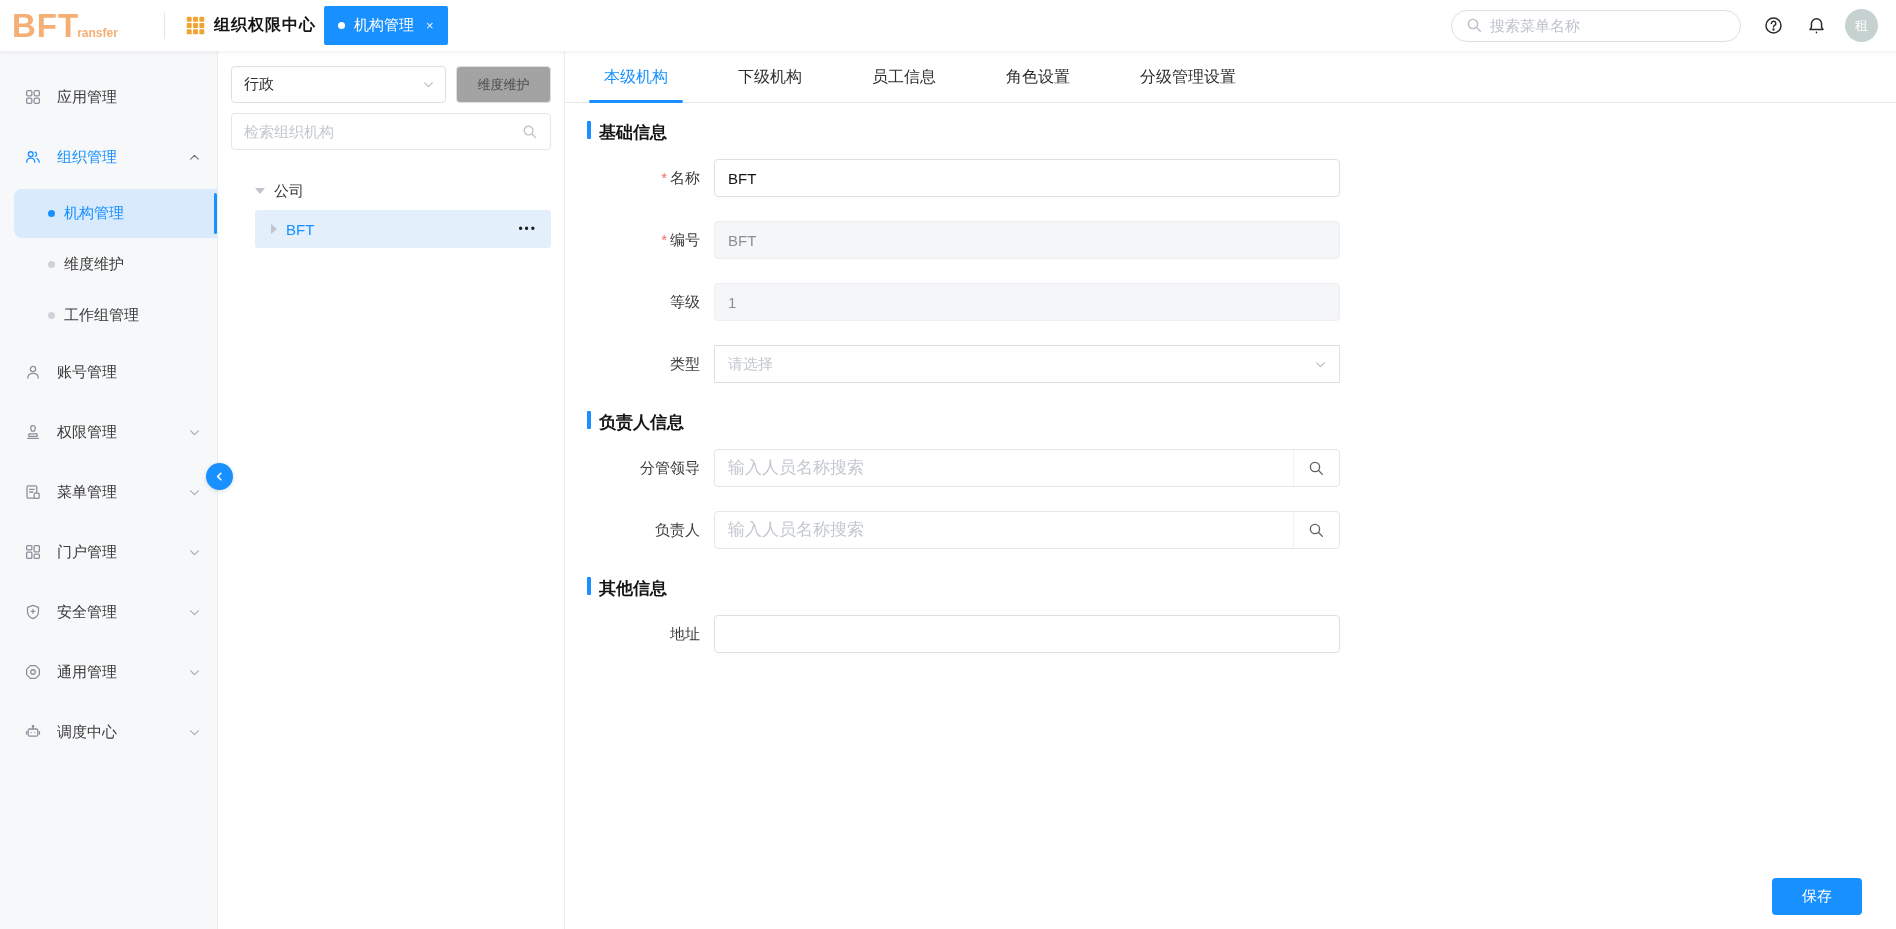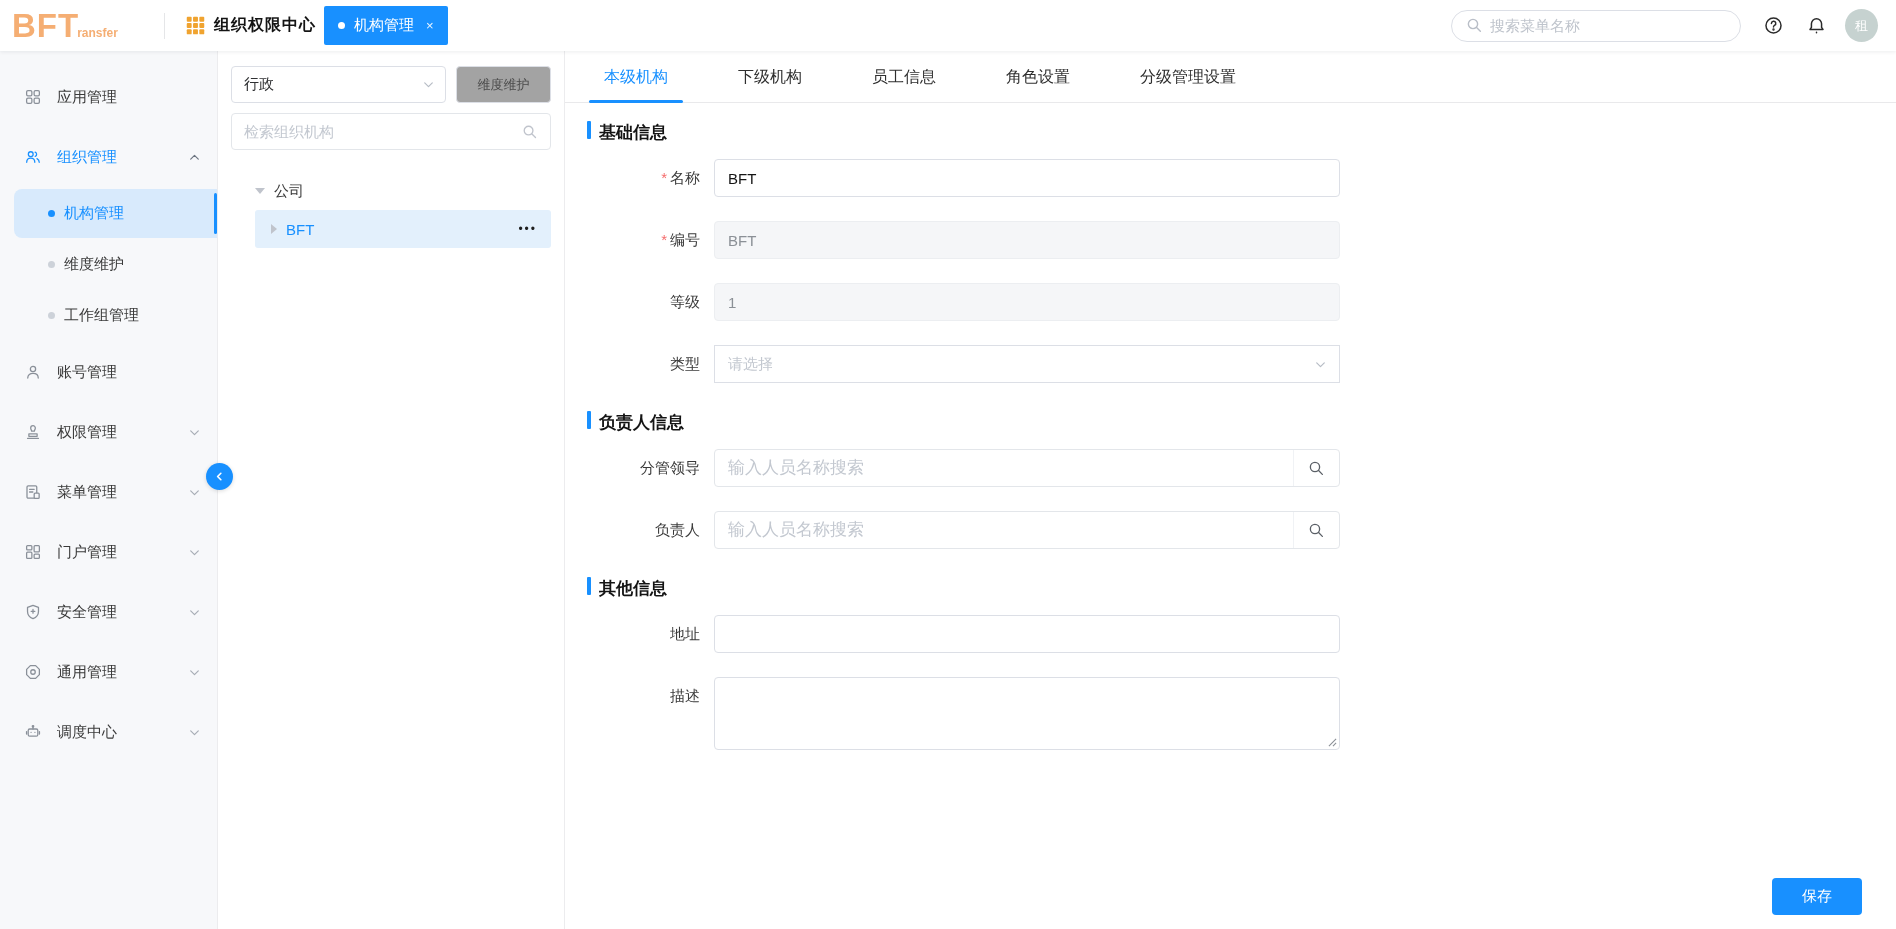--- a/index.html
+++ b/index.html
@@ -508,30 +508,19 @@
 
       <div class="form-section">
         <div class="sec-title">
           <span class="sec-bar"></span>
           <span class="sec-text">其他信息</span>
         </div>
         <div class="form-row">
           <div class="form-label"><span>地址</span></div>
           <input class="text-input" value="" style="">
         </div>
-        <div class="form-row">
-          <div class="form-label"><span>描述</span></div>
-          <div class="textarea-wrap">
-            <textarea class="desc-textarea" style=""></textarea>
-            <span class="resize-grip">
-              <svg width="9" height="9" viewBox="0 0 10 10" stroke="currentColor" stroke-width="1.2">
-                <path d="M9 1 L1 9 M9 5.5 L5.5 9"></path>
-              </svg>
-            </span>
-          </div>
-        </div>
       </div>
 
     </div>
 
     <button class="save-btn">保存</button>
   </main>
 </div>
 
 </body></html>

